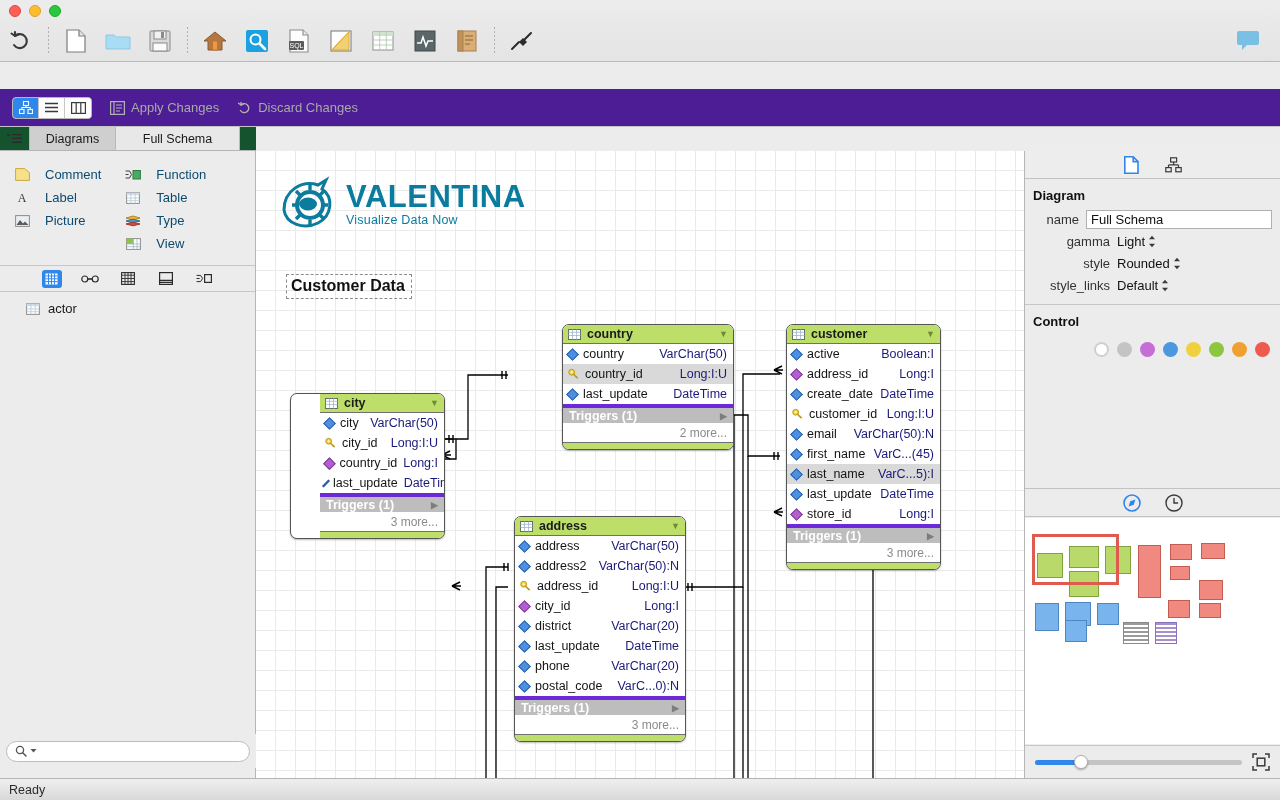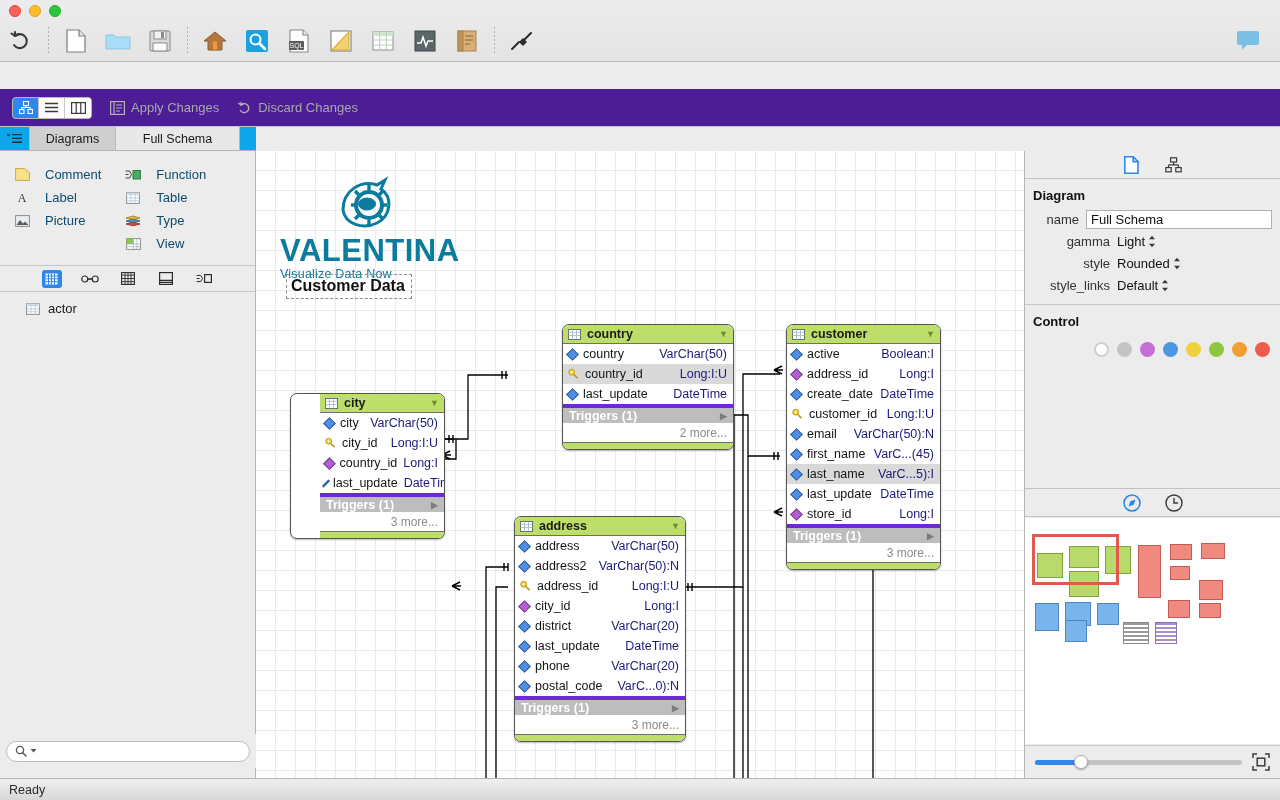--- a/index.html
+++ b/index.html
@@ -55,21 +55,21 @@
     background: #4c1d95; border-bottom: 1px solid #c4c4c4; display: flex; align-items: center; }
   .segctl { margin-left: 12px; display: flex; border: 1px solid #b6b6b6; border-radius: 4px; overflow: hidden; height: 22px; background:#fff; }
   .segbtn { width: 26px; height: 20px; display: flex; align-items: center; justify-content: center;
     border-right: 1px solid #c6c6c6; background: #fdfdfd; }
   .segbtn:last-child { border-right: none; }
   .segbtn.on { background: #2f87eb; }
   .abtn { display: flex; align-items: center; gap: 6px; color: #a9a9a9; font-size: 13px; margin-left: 18px; }
 
   
   .paneltabs { position: absolute; left: 0; top: 127px; width: 256px; height: 24px;
-    background: #0ea5e9; display: flex; align-items: stretch; border-bottom: 1px solid #b5b5b5; }
+    background: #14532d; display: flex; align-items: stretch; border-bottom: 1px solid #b5b5b5; }
   .ptmenu { width: 30px; display: flex; align-items: center; justify-content: center; border-right:1px solid #b9b9b9; }
   .ptab { display: flex; align-items: center; justify-content: center; font-size: 12.5px;
     border-right: 1px solid #b9b9b9; }
   .ptab.p1 { width: 86px; background: #cfcfcf; }
   .ptab.p2 { width: 124px; background: #e8e8e8; }
 
   
   .sidebar { position: absolute; left: 0; top: 151px; width: 256px; bottom: 0; background: #ececec;
     border-right: 1px solid #b5b5b5; }
   .palette { padding: 16px 0 8px 14px; display: flex; gap: 24px; }
@@ -102,21 +102,21 @@
   .canvas-grid { position: absolute; inset: 0;
     background-color: #ffffff;
     background-image:
       linear-gradient(to right, #eaeaea 1px, transparent 1px),
       linear-gradient(to bottom, #eaeaea 1px, transparent 1px),
       linear-gradient(to right, #d8d8d8 1px, transparent 1px),
       linear-gradient(to bottom, #d8d8d8 1px, transparent 1px);
     background-size: 20px 20px, 20px 20px, 100px 100px, 100px 100px;
     background-position: -1px -1px, -1px -1px, -1px -1px, -1px -1px;
   }
-  .logo { position: absolute; left: 24px; top: 25px; display: flex; align-items: center; gap: 4px; flex-direction: column; }
+  .logo { position: absolute; left: 24px; top: 25px; display: flex; align-items: center; gap: 4px; }
   .logo-txt { display: flex; flex-direction: column; line-height: 1; }
   .logo-main { font-size: 31px; font-weight: 700; letter-spacing: 0.5px; color: #0b7c9e; font-family:"Liberation Sans", sans-serif; }
   .logo-sub { font-size: 12.5px; color: #0b7c9e; letter-spacing: 0.2px; margin-top: 2px; }
 
   .clabel { position: absolute; left: 30px; top: 123px; font-size: 16px; font-weight: 700; color: #111;
     border: 1px dashed #8a8a8a; padding: 2px 6px 3px 4px; background: transparent; }
 
   
   .ertable { position: absolute; background: #fff; border: 1px solid #555;
     border-radius: 7px; box-shadow: 0 1px 2px rgba(0,0,0,.28); overflow: hidden;

